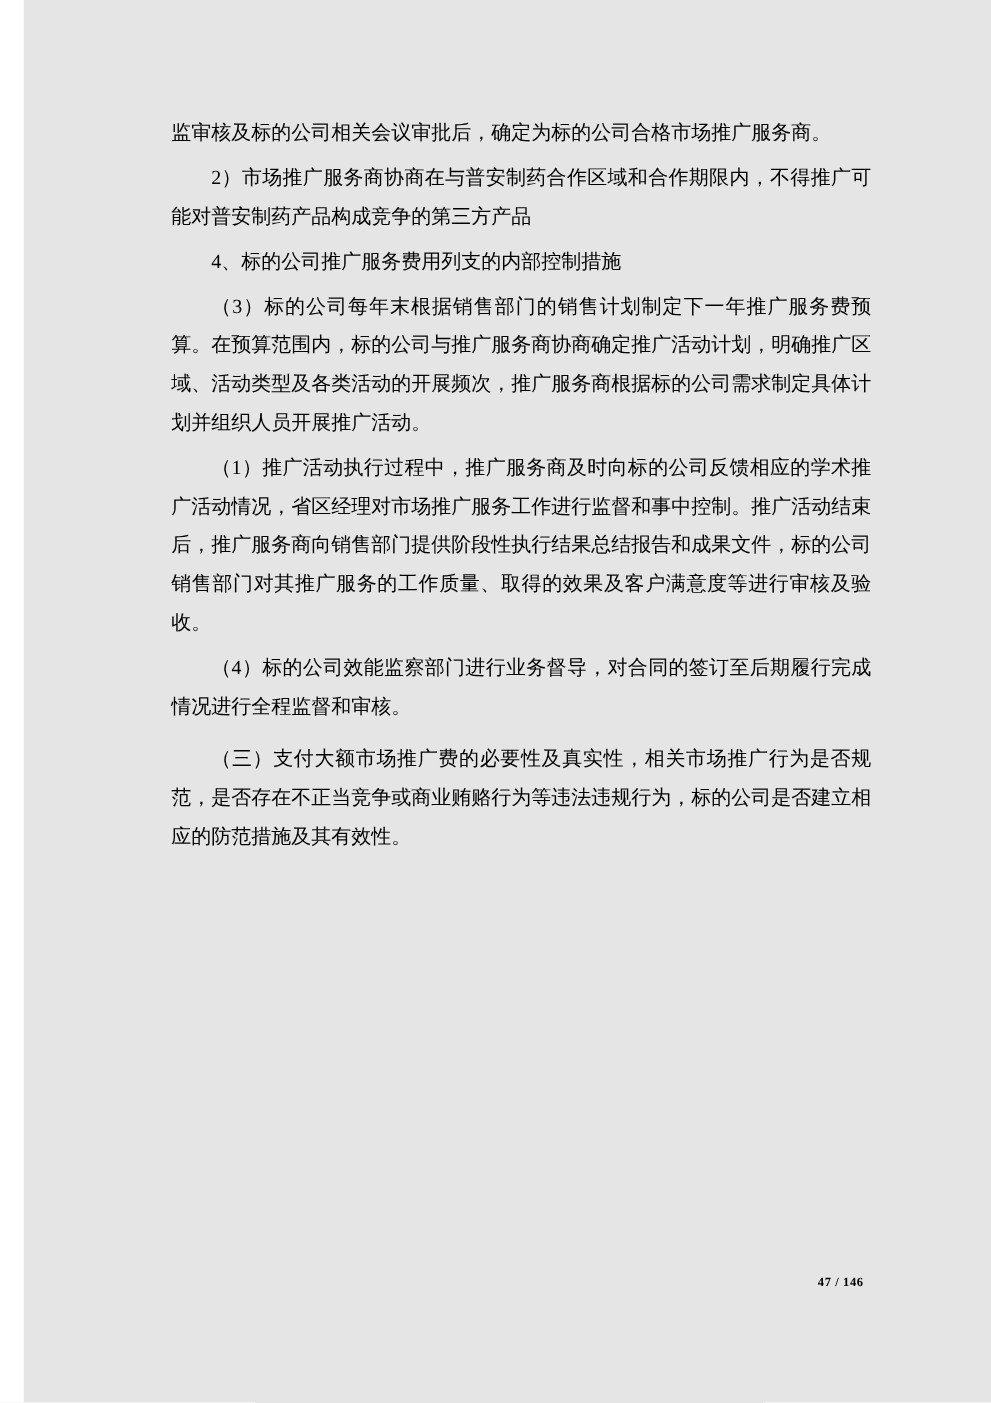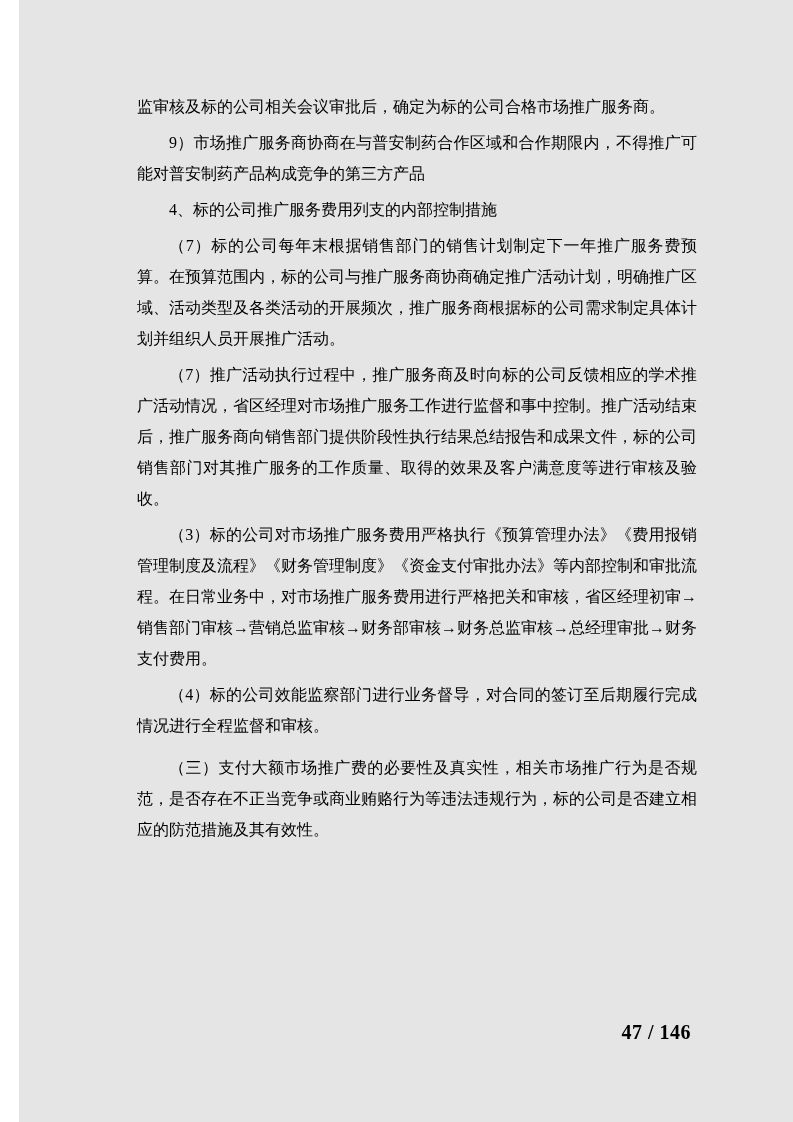--- a/index.html
+++ b/index.html
@@ -43,34 +43,33 @@
     margin-top: 7px;
     font-weight: normal;
   }
   .content p:last-child {
     margin-top: 11px;
   }
   .page-footer {
     position: absolute;
     top: 1021px;
     right: 121px;
-    font-size: 20px;
+    font-size: 10px;
     font-weight: bold;
     letter-spacing: 0.5px;
     color: #000000;
   }
 </style>
 </head>
 <body>
 
 <div class="page" style="background: #e5e5e5; color: rgb(0, 0, 0); margin-left: 19px;">
   <div class="content">
       <p class="continuation">监审核及标的公司相关会议审批后，确定为标的公司合格市场推广服务商。</p>
-      <p class="body">9）市场推广服务商协商在与普安制药合作区域和合作期限内，不得推广可能对普安制药产品构成竞争的第三方产品</p>
+      <p class="body">2）市场推广服务商协商在与普安制药合作区域和合作期限内，不得推广可能对普安制药产品构成竞争的第三方产品</p>
       <p class="subheading">4、标的公司推广服务费用列支的内部控制措施</p>
-      <p class="body">（7）标的公司每年末根据销售部门的销售计划制定下一年推广服务费预算。在预算范围内，标的公司与推广服务商协商确定推广活动计划，明确推广区域、活动类型及各类活动的开展频次，推广服务商根据标的公司需求制定具体计划并组织人员开展推广活动。</p>
-      <p class="body">（7）推广活动执行过程中，推广服务商及时向标的公司反馈相应的学术推广活动情况，省区经理对市场推广服务工作进行监督和事中控制。推广活动结束后，推广服务商向销售部门提供阶段性执行结果总结报告和成果文件，标的公司销售部门对其推广服务的工作质量、取得的效果及客户满意度等进行审核及验收。</p>
-      <p class="body">（3）标的公司对市场推广服务费用严格执行《预算管理办法》《费用报销管理制度及流程》《财务管理制度》《资金支付审批办法》等内部控制和审批流程。在日常业务中，对市场推广服务费用进行严格把关和审核，省区经理初审→销售部门审核→营销总监审核→财务部审核→财务总监审核→总经理审批→财务支付费用。</p>
+      <p class="body">（3）标的公司每年末根据销售部门的销售计划制定下一年推广服务费预算。在预算范围内，标的公司与推广服务商协商确定推广活动计划，明确推广区域、活动类型及各类活动的开展频次，推广服务商根据标的公司需求制定具体计划并组织人员开展推广活动。</p>
+      <p class="body">（1）推广活动执行过程中，推广服务商及时向标的公司反馈相应的学术推广活动情况，省区经理对市场推广服务工作进行监督和事中控制。推广活动结束后，推广服务商向销售部门提供阶段性执行结果总结报告和成果文件，标的公司销售部门对其推广服务的工作质量、取得的效果及客户满意度等进行审核及验收。</p>
       <p class="body">（4）标的公司效能监察部门进行业务督导，对合同的签订至后期履行完成情况进行全程监督和审核。</p>
       <p class="bold-heading">（三）支付大额市场推广费的必要性及真实性，相关市场推广行为是否规范，是否存在不正当竞争或商业贿赂行为等违法违规行为，标的公司是否建立相应的防范措施及其有效性。</p>
     </div>
   <div class="page-footer">47 / 146</div>
 </div>
 
 </body></html>

